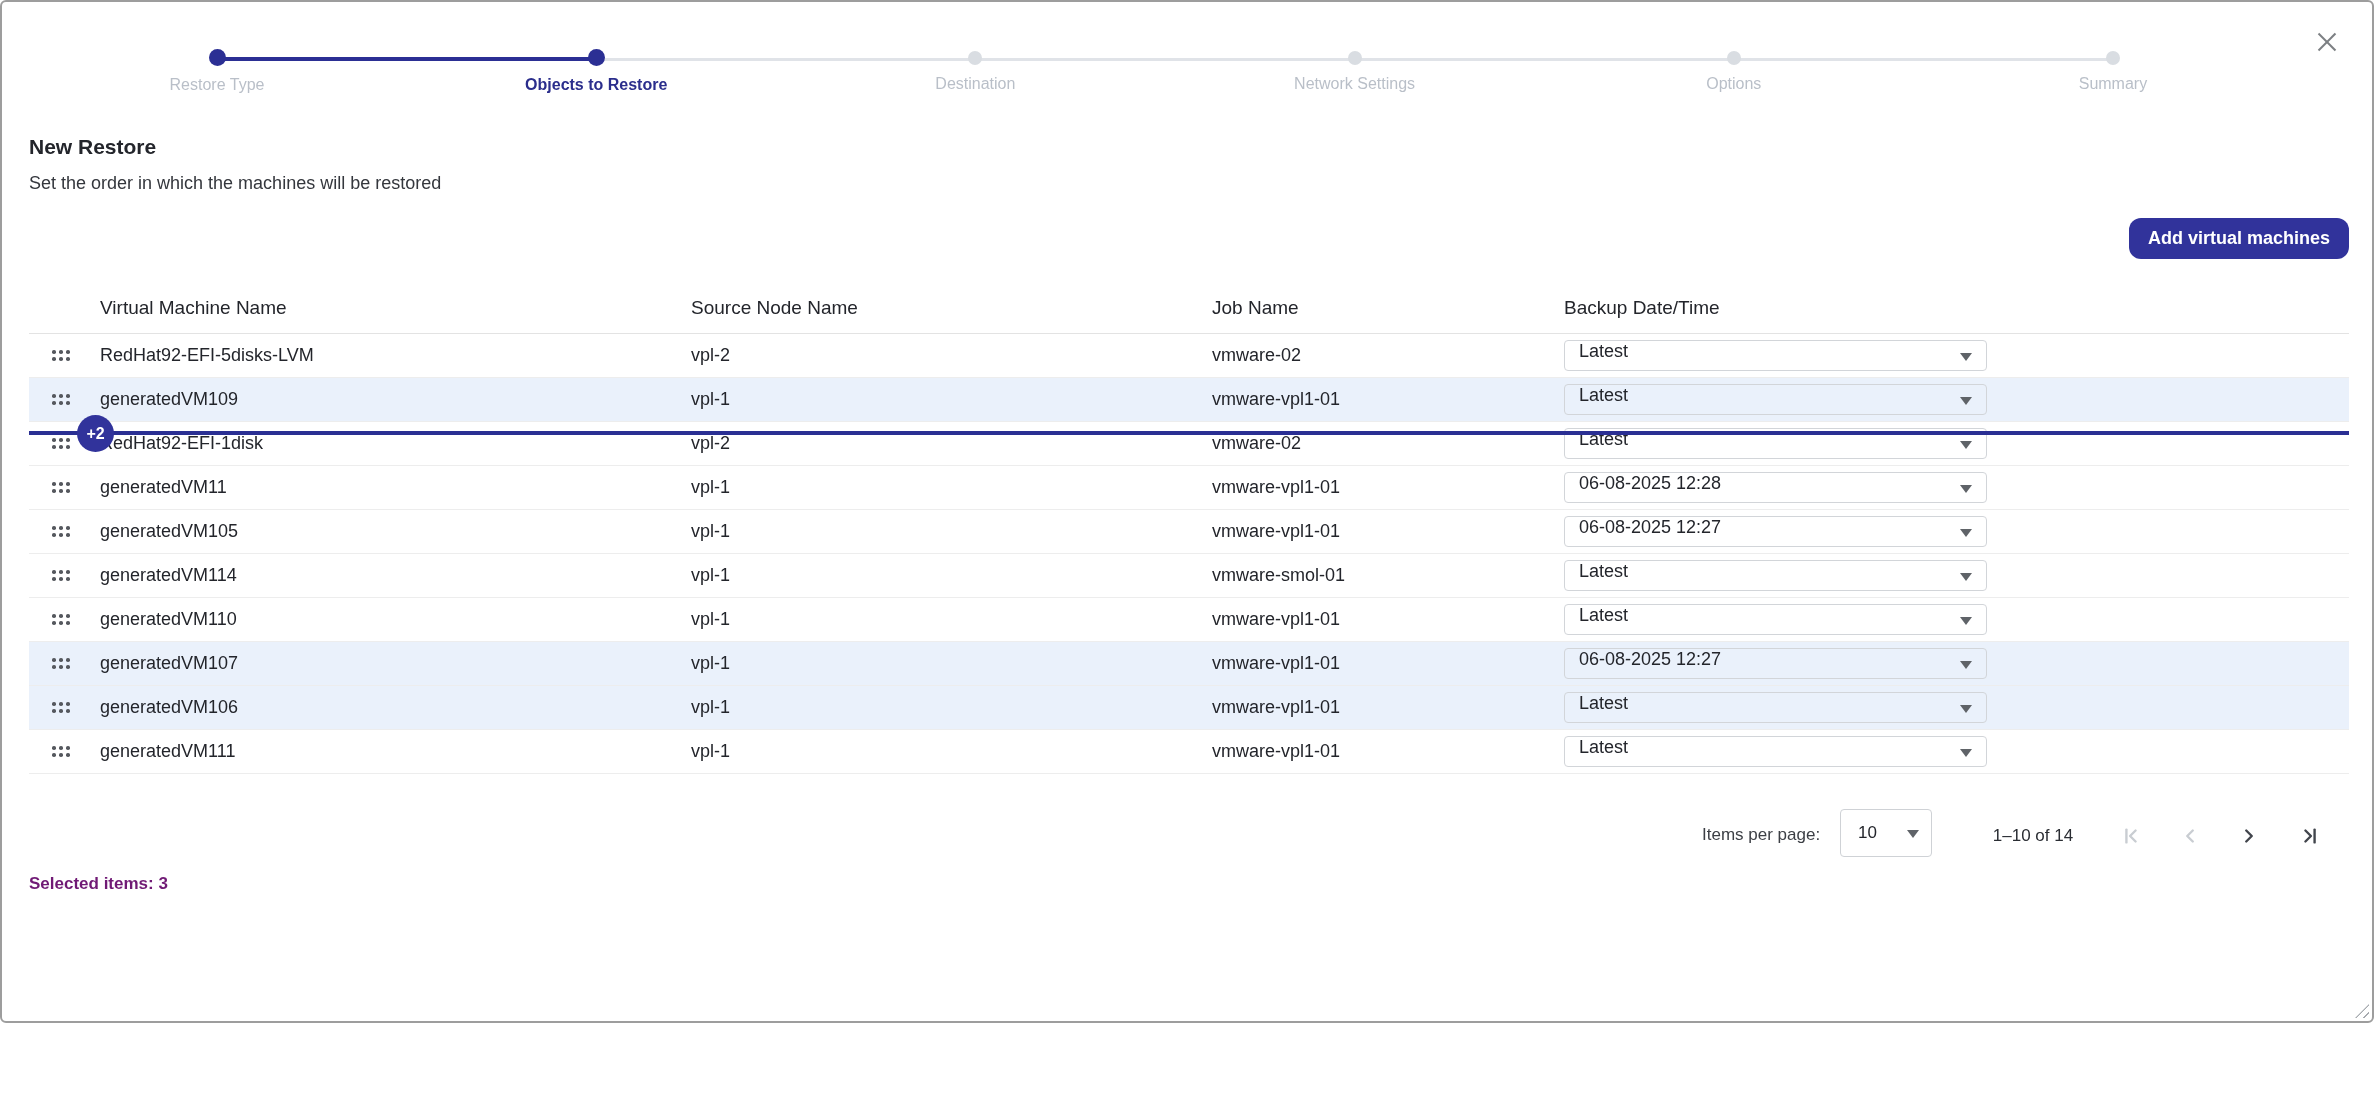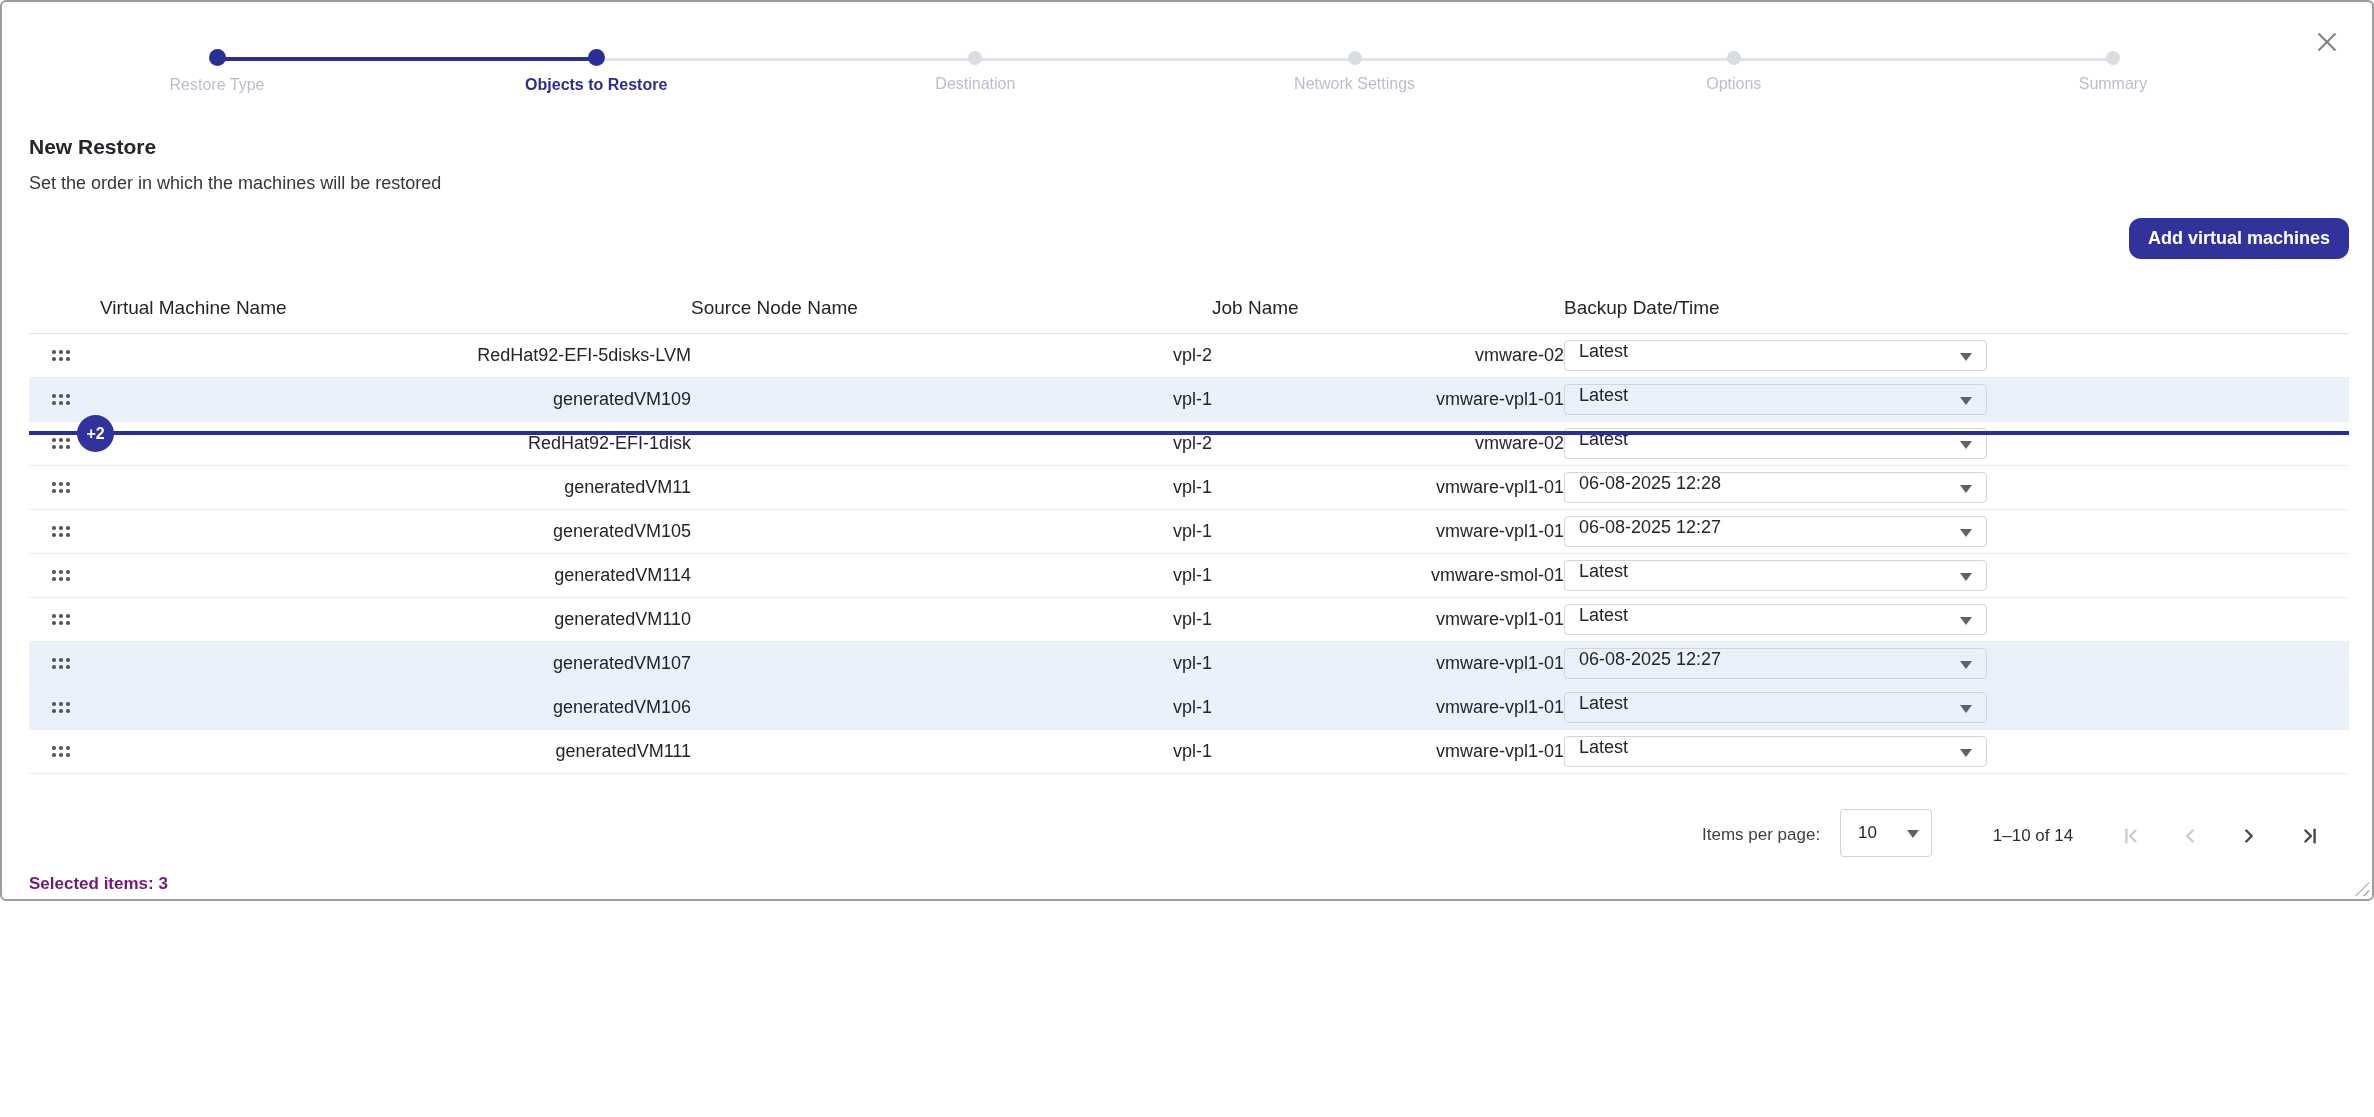--- a/index.html
+++ b/index.html
@@ -1,17 +1,17 @@
 <!DOCTYPE html>
 <html><head>
 <meta charset="utf-8">
 <style>
   * { margin:0; padding:0; box-sizing:border-box; }
   html,body { width:2374px; height:1117px; background:#fff; font-family:"Liberation Sans", sans-serif; }
-  #app { position:relative; width:2374px; height:901px; background:#fff; overflow:hidden; }
+  #app { position:relative; width:2374px; height:1023px; background:#fff; overflow:hidden; }
   .dialog { position:absolute; inset:0; background:#fff; border:2px solid #9d9d9d; border-radius:6px; }
 
   
   .stepper-line { position:absolute; top:55px; height:4px; border-radius:2px; }
   .stepper-line.active { left:215px; width:381px; background:#2b2f94; z-index:1; }
   .stepper-line.rest { left:596px; width:1515px; height:3px; top:56px; background:#e0e3e8; }
   .steps { position:absolute; left:215px; top:47px; width:1896px; display:flex; justify-content:space-between; z-index:2; }
   .step { width:0; display:flex; flex-direction:column; align-items:center; }
   .step .dot { width:17px; height:17px; border-radius:50%; background:#d9dde2; flex:0 0 auto; }
   .step.upcoming .dot { width:14px; height:14px; margin-top:1.5px; }
@@ -33,21 +33,21 @@
     border:none; border-radius:12px; color:#fff; font-size:18px; font-weight:700; font-family:inherit;
     display:flex; align-items:center; justify-content:center; cursor:pointer; }
 
   
   .table { position:absolute; left:27px; top:280px; width:2320px; }
   .t-head, .t-row { display:grid; grid-template-columns:71px 591px 521px 352px 423px 1fr; align-items:center; }
   .t-head { height:52px; border-bottom:1px solid #e3e3e3; }
   .t-head span { font-size:19px; font-weight:500; color:#23252b; }
   .t-row { height:44px; border-bottom:1px solid #ededed; font-size:18px; color:#23252b; background:#fff; }
   .t-row.selected { background:#eaf1fb; }
-  .cell { overflow:hidden; white-space:nowrap;text-align:right; }
+  .cell { overflow:hidden; white-space:nowrap; }
   .handle { margin-left:23px; display:grid; grid-template-columns:repeat(3,4px); grid-auto-rows:4px; gap:3px; width:18px; cursor:grab; }
   .handle i { width:3.5px; height:3.5px; border-radius:50%; background:#55585e; }
   .dd { position:relative; width:423px; height:31px; border:1px solid #d2d5d9; border-radius:4px;
     display:flex; align-items:flex-start; padding:0 34px 0 14px; background:transparent; cursor:pointer; }
   .dd .dd-value { font-size:18px; color:#23252b; white-space:nowrap; }
   .dd .caret { position:absolute; right:14px; top:12px; width:0; height:0;
     border-left:6px solid transparent; border-right:6px solid transparent; border-top:8px solid #5f6368; }
 
   
   .drop-line { position:absolute; left:27px; top:429px; width:2320px; height:4px; background:#2a2f93; z-index:5; }

